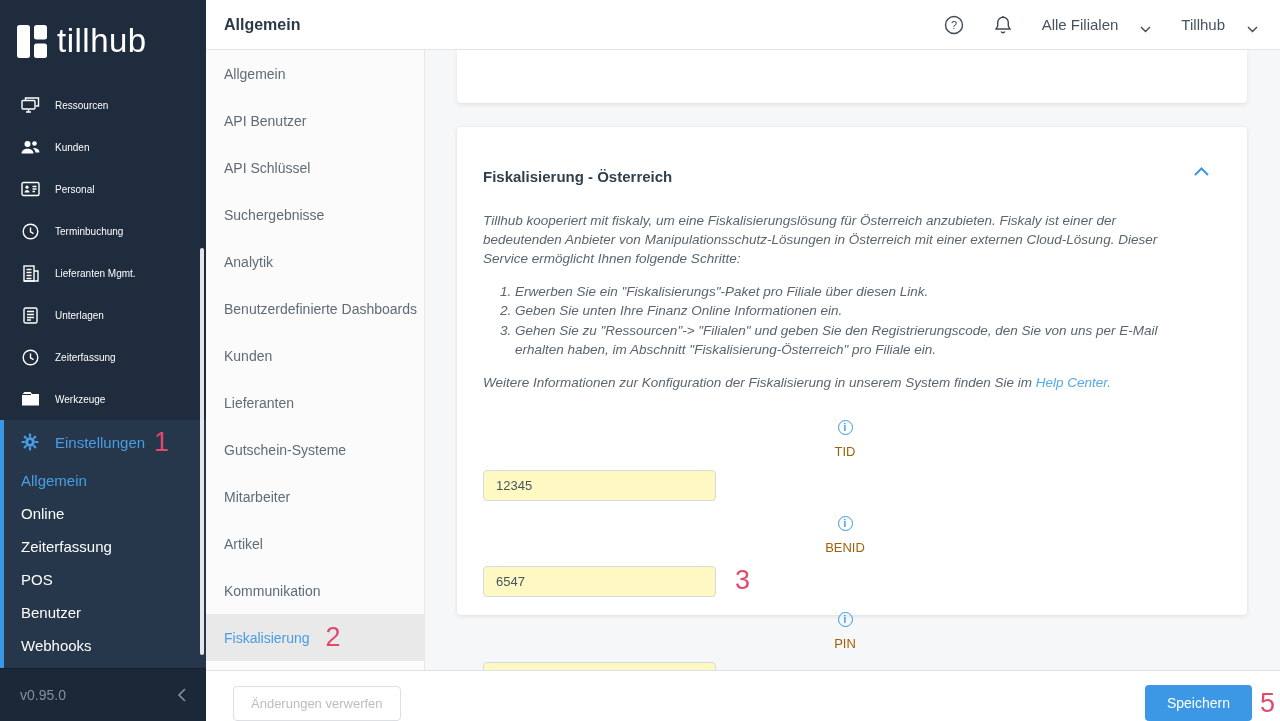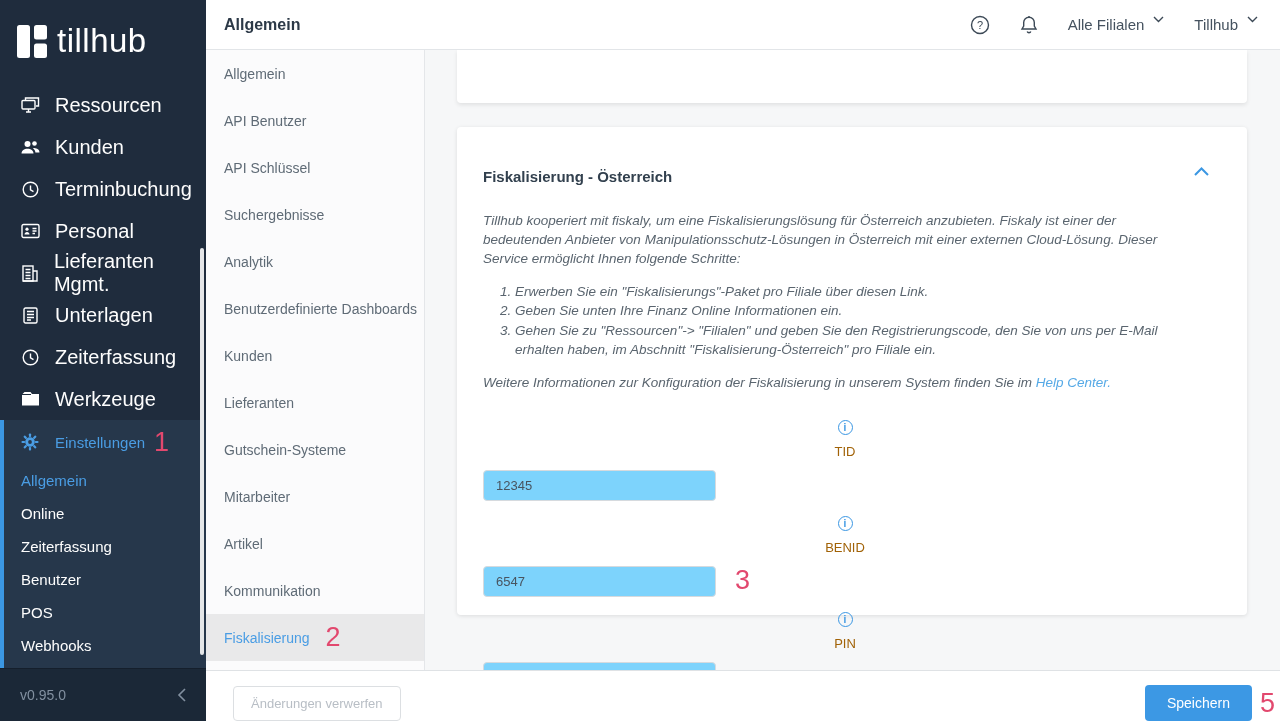--- a/index.html
+++ b/index.html
@@ -11,21 +11,21 @@
   }
   
   .sidebar {
     position: absolute; left:0; top:0; width:206px; height:668px;
     background:#1f2c3d; display:flex; flex-direction:column; z-index:6;
   }
   .logo-row { display:flex; align-items:center; padding:22px 0 0 17px; }
   .logo-text { color:#fff; font-size:33px; font-weight:500; margin-left:10px; letter-spacing:0.5px; }
   .nav { margin-top:24px; }
   .nav-item { height:42px; display:flex; align-items:center; padding-left:20px;
-    color:#fdfdfd; font-size:20px; cursor:pointer; }
+    color:#fdfdfd; font-size:10px; cursor:pointer;text-align:right; }
   .nav-item .ic { width:20px; margin-right:15px; display:flex; justify-content:center; }
   .settings-block { flex:1; background:#26374b; border-left:4px solid #3b97e3; margin-top:0; }
   .settings-row { height:44px; display:flex; align-items:center; padding-left:16px;
     color:#4a9de4; font-size:15px; cursor:pointer; }
   .settings-row .ic { width:20px; margin-right:15px; display:flex; justify-content:center; }
   .sub-item { height:33px; display:flex; align-items:center; padding-left:17px;
     color:#fdfdfd; font-size:15px; cursor:pointer; }
   .sub-item.active { color:#4a9de4; }
   .side-thumb { position:absolute; right:2px; top:248px; width:4px; height:407px;
     background:rgba(250,250,250,.9); border-radius:2px; }
@@ -34,21 +34,21 @@
     color:#8290a0; font-size:14px; padding:0 20px; z-index:7; }
   .sidebar-footer .collapse-left { margin-left:auto; cursor:pointer; display:flex; }
   
   .annot { color:#e2486e; font-size:27px; font-weight:400; line-height:1; font-family:"Liberation Sans",sans-serif; }
   
   .header { position:absolute; left:206px; top:0; right:0; height:50px; background:#fff;
     border-bottom:1px solid #e2e5e8; display:flex; align-items:center; z-index:5; }
   .header-title { margin-left:18px; font-size:16px; font-weight:bold; color:#2c3947; }
   .header-right { margin-left:auto; display:flex; align-items:center; margin-right:22px; font-size:15px; color:#45525f; }
   .header-right .hicon { display:flex; margin-left:30px; cursor:pointer; }
-  .hdrop { display:flex; align-items:flex-start; gap:9px; margin-left:30px; cursor:pointer; }
+  .hdrop { display:flex; align-items:flex-end; gap:22px; margin-left:30px; cursor:pointer; }
   
   .subsidebar { position:absolute; left:206px; top:50px; width:219px; height:620px;
     background:#fbfbfc; border-right:1px solid #e4e6e9; z-index:4; }
   .sub-nav-item { height:47px; display:flex; align-items:center; padding-left:18px;
     color:#5f6b76; font-size:14px; cursor:pointer; }
   .sub-nav-item.active { background:#e9e9ea; color:#4a9de4; }
   .sub-nav-item .annot { margin-left:16px; }
   
   .main { position:absolute; left:425px; top:50px; right:0; height:620px; overflow:hidden; }
   .card-partial { margin:0 33px 0 32px; height:53px; background:#fff;
@@ -63,21 +63,21 @@
   .info-line { margin-top:15px; font-style:italic; color:#5a656f; font-size:13.5px; }
   .info-line a { color:#55a9e6; text-decoration:none; cursor:pointer; }
   .form { margin-top:30px; }
   .field-label { display:flex; align-items:center; gap:9px; color:#a16207; font-size:13px; margin-bottom:11px;flex-direction:column; }
   .info-icon { width:15px; height:15px; min-width:15px; border:1.5px solid #3b97e3; border-radius:50%;
     color:#3b97e3; font-size:10px; font-weight:bold; display:flex; align-items:center;
     justify-content:center; font-style:normal; }
   .info-icon::after { content:"i"; }
   .input-row { position:relative; width:233px; }
   .text-input { width:233px; height:31px; border:1px solid #d6dade; border-radius:4px;
-    padding:8px 12px; font-size:13px; color:#485460; background:#7dd3fc; display:block;
+    padding:8px 12px; font-size:13px; color:#485460; background:#fef9c3; display:block;
     margin-bottom:15px; font-family:"Liberation Sans",sans-serif; }
   .input-row .annot { position:absolute; left:252px; top:1px; }
   .connect-row { display:flex; align-items:center; margin-top:13px; }
   .connect-btn { background:#ecf5fc; border:1px solid #b3d8f2; color:#3f93dd; font-size:14px;
     padding:8px 19px; border-radius:4px; cursor:pointer; font-family:"Liberation Sans",sans-serif; }
   .connect-row .annot { margin-left:14px; }
   
   .footer { position:absolute; left:206px; right:0; bottom:0; height:51px; background:#fff;
     border-top:1px solid #dfe2e5; display:flex; align-items:flex-end; z-index:5; }
   .discard-btn { margin-left:27px; background:#fff; border:1px solid #dcdfe2; color:#b8bec5;
@@ -117,37 +117,37 @@
           <circle cx="6.5" cy="4" r="3"></circle>
             <path d="M0.5 13.5c0-3 2.7-4.7 6-4.7s6 1.7 6 4.7z"></path>
           <circle cx="13.5" cy="3.5" r="2.3"></circle>
             <path d="M13.2 8.1c2.8.2 5.3 1.7 5.3 4.4h-4.1c-.2-1.9-1.2-3.4-2.6-4.2z"></path>
         </svg>
       </span>
       <span>Kunden</span>
     </div>
     <div class="nav-item">
       <span class="ic">
-        <svg width="17" height="17" viewBox="0 0 17 17" fill="none" stroke="#fff" stroke-width="1.4">
-          <circle cx="8.5" cy="8.5" r="7.3"></circle>
-            <path d="M8.5 4.5v4.3l3 1.8"></path>
-        </svg>
-      </span>
-      <span>Terminbuchung</span>
-    </div>
-    <div class="nav-item">
-      <span class="ic">
         <svg width="19" height="16" viewBox="0 0 19 16" fill="none" stroke="#fff" stroke-width="1.4">
           <rect x="1" y="1.5" width="17" height="13" rx="1.5"></rect>
           <circle cx="6" cy="6.2" r="1.6" fill="#fff" stroke="none"></circle>
           <path d="M3.5 11.5c0-1.6 1.2-2.5 2.5-2.5s2.5.9 2.5 2.5" fill="#fff" stroke="none"></path>
           <path d="M11.5 5.5h4M11.5 8h4M11.5 10.5h2.5"></path>
         </svg>
       </span>
       <span>Personal</span>
+    </div>
+    <div class="nav-item">
+      <span class="ic">
+        <svg width="17" height="17" viewBox="0 0 17 17" fill="none" stroke="#fff" stroke-width="1.4">
+          <circle cx="8.5" cy="8.5" r="7.3"></circle>
+            <path d="M8.5 4.5v4.3l3 1.8"></path>
+        </svg>
+      </span>
+      <span>Terminbuchung</span>
     </div>
     <div class="nav-item">
       <span class="ic">
         <svg width="17" height="17" viewBox="0 0 17 17" fill="none" stroke="#fff" stroke-width="1.4">
           <rect x="2" y="1" width="10" height="15"></rect>
             <path d="M12 6h4v10h-4M2 16h14"></path>
           <path d="M4.5 4.5h5M4.5 7.5h5M4.5 10.5h5M4.5 13.5h5"></path>
         </svg>
       </span>
       <span>Lieferanten Mgmt.</span>
@@ -205,24 +205,24 @@
     <div class="sub-item active">
       <span>Allgemein</span>
     </div>
     <div class="sub-item">
       <span>Online</span>
     </div>
     <div class="sub-item">
       <span>Zeiterfassung</span>
     </div>
     <div class="sub-item">
+      <span>POS</span>
+    </div>
+    <div class="sub-item">
       <span>Benutzer</span>
-    </div>
-    <div class="sub-item">
-      <span>POS</span>
     </div>
     <div class="sub-item">
       <span>Webhooks</span>
     </div>
   </div>
 
   <div class="side-thumb"></div>
 </div>
 
 <div class="sidebar-footer">

